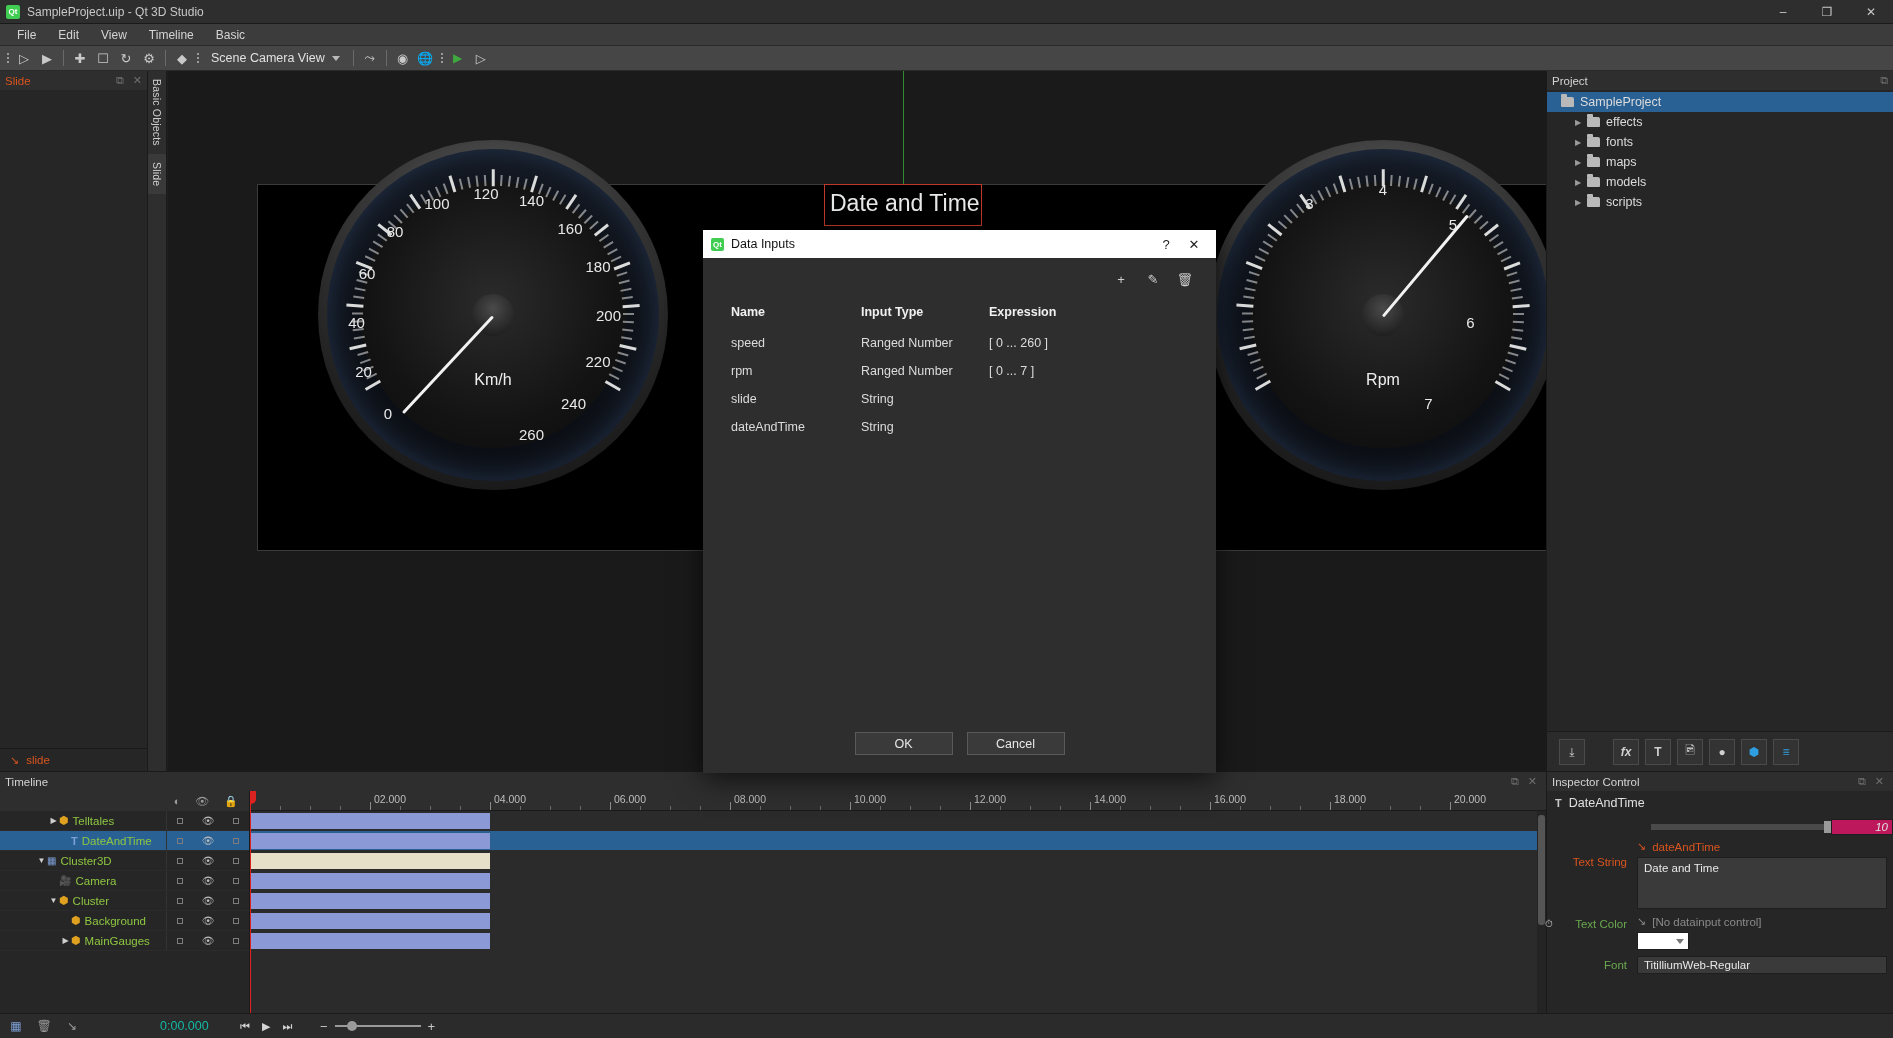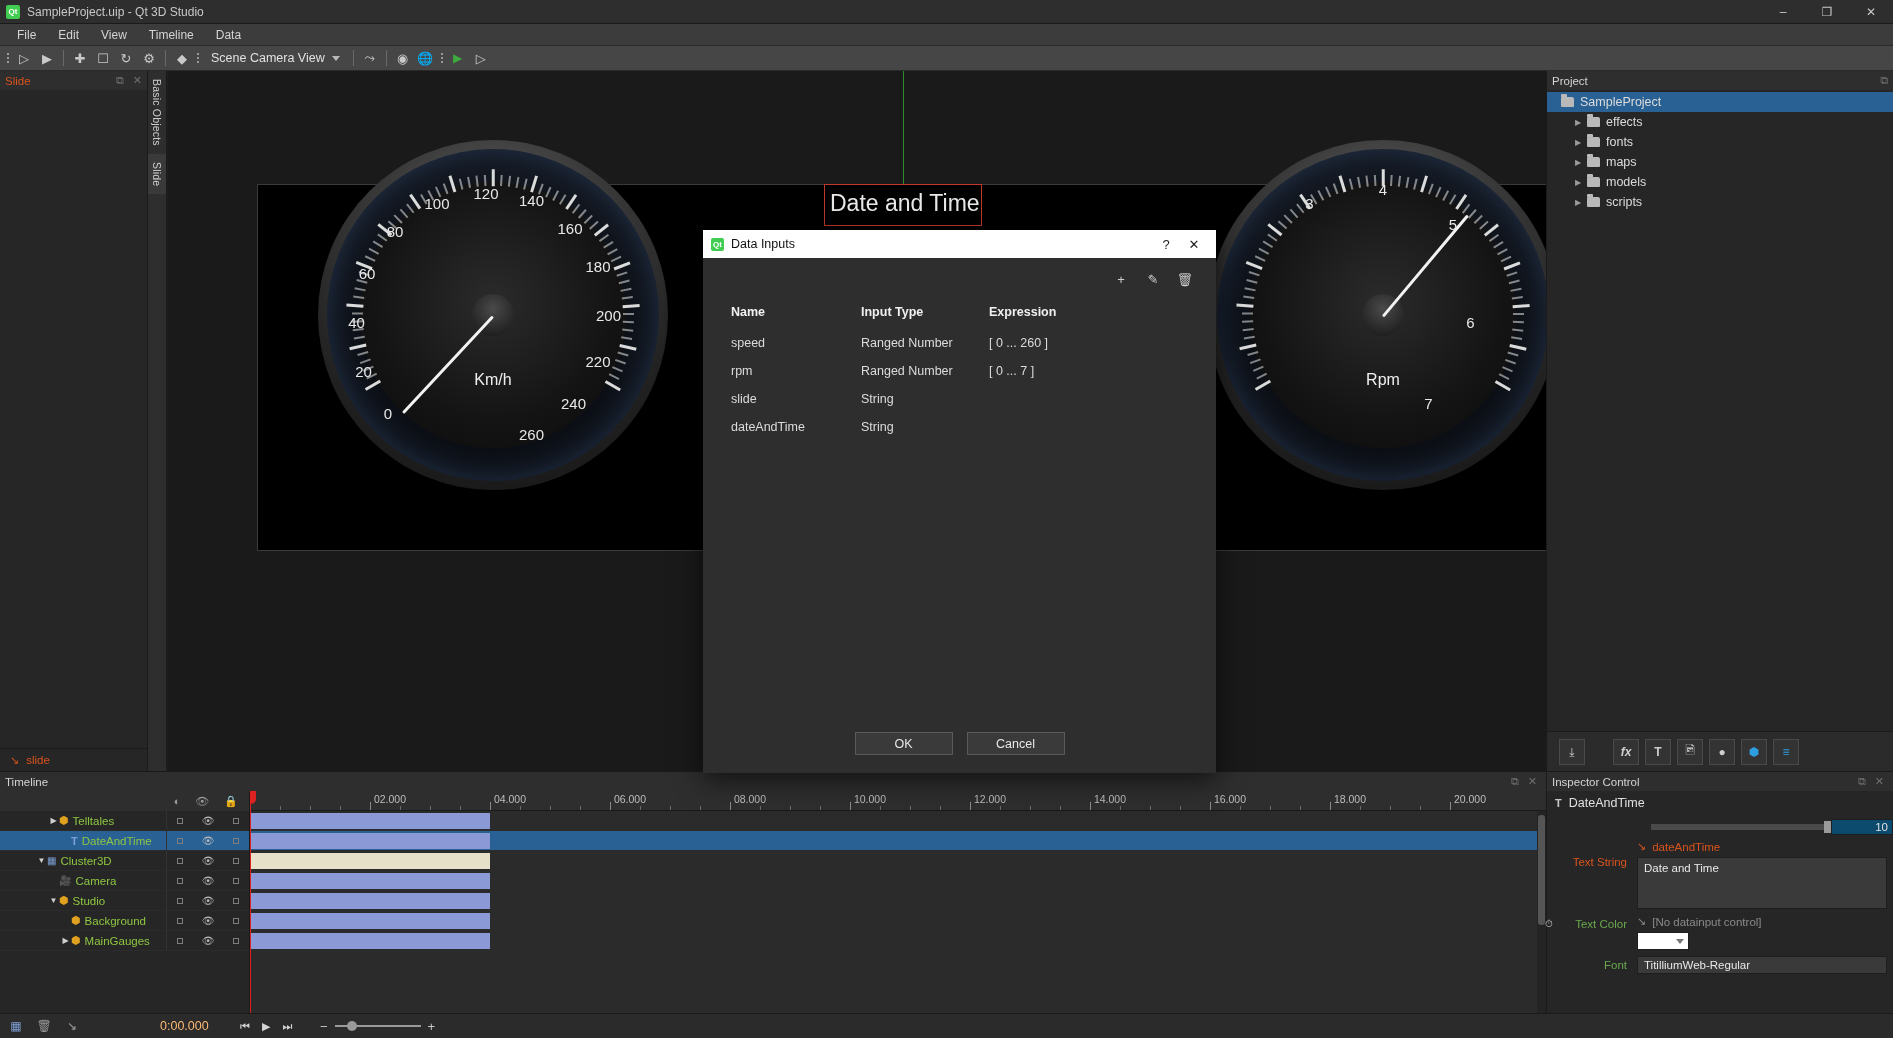--- a/index.html
+++ b/index.html
@@ -160,38 +160,38 @@
   .insp-obj { height:24px; display:flex; align-items:center; gap:7px; padding-left:8px;
     font-size:12.5px; color:#e0e0e0; }
   .insp-row { display:flex; align-items:flex-start; font-size:11.5px; padding:3px 0; }
   .insp-lbl { width:90px; text-align:right; padding-right:10px; padding-top:3px; }
   .insp-lbl.orange { color:#d9541e;margin-top:13px; }
   .insp-lbl.green  { color:#6aa84f; }
   .insp-val { flex:1; padding-right:6px; }
   .slider-row { display:flex; align-items:center; gap:0; padding:4px 0 2px 0; }
   .sl-track { flex:1; height:6px; background:#4a4a4a; margin-left:104px; position:relative; }
   .sl-knob { position:absolute; right:0; top:-3px; width:7px; height:12px; background:#9a9a9a; }
-  .sl-num { width:62px; background:#0c4a6e; border:1px solid #1e1e1e; color:#e0e0e0;
-    font-size:11.5px; text-align:right; padding:1px 4px; }
+  .sl-num { width:62px; background:#be185d; border:1px solid #1e1e1e; color:#e0e0e0;
+    font-size:11.5px; text-align:right; padding:1px 4px;font-style:italic; }
   .ta { background:#3a3a3a; border:1px solid #1e1e1e; color:#e8e8e8; font-size:11.5px;
     padding:4px 6px; height:52px; }
   .dinp { color:#d9541e; font-size:11.5px; }
   .dinp.none { color:#8a8a8a; }
   .colorbox { width:52px; height:18px; background:#fff; border:1px solid #1e1e1e;
     display:flex; align-items:center; justify-content:flex-end; padding-right:4px; }
   .font-field { background:#3a3a3a; border:1px solid #1e1e1e; color:#e8e8e8;
     font-size:11.5px; padding:2px 6px; }
   .clock-ico { color:#c9c9c9; font-size:10px; margin-right:3px; }
 
   
   .statusbar { position:absolute; left:0; right:0; bottom:0; height:25px; background:#2b2b2b;
     border-top:1px solid #1a1a1a; display:flex; align-items:center; padding:0 8px; gap:12px; }
   .sb-ico { width:16px; height:16px; display:flex; align-items:center; justify-content:center;
     color:#9a9a9a; font-size:12px; }
-  .time-disp { position:absolute; left:160px; font-size:12.5px; color:#fdba74; }
+  .time-disp { position:absolute; left:160px; font-size:12.5px; color:#14b8a6; }
   .play-grp { position:absolute; left:240px; display:flex; align-items:center; gap:12px;
     color:#d4d4d4; font-size:11px; }
   .zoom-grp { position:absolute; left:320px; display:flex; align-items:center; gap:7px;
     color:#c9c9c9; font-size:13px; }
   .zt { width:86px; height:2px; background:#9a9a9a; position:relative; }
   .zk { position:absolute; left:12px; top:-4px; width:10px; height:10px; border-radius:50%; background:#9a9a9a; }
 
   
   .dlg-shadow { position:absolute; left:703px; top:230px; width:513px; height:543px;
     background:#2b2b2b; box-shadow:0 6px 26px rgba(0,0,0,.65); z-index:50; }
@@ -230,21 +230,21 @@
       <div class="win-btn">❐</div>
       <div class="win-btn close">✕</div>
     </div>
   </div>
 
   <div class="menubar">
     <div class="menu-item">File</div>
     <div class="menu-item">Edit</div>
     <div class="menu-item">View</div>
     <div class="menu-item">Timeline</div>
-    <div class="menu-item">Data</div>
+    <div class="menu-item">Basic</div>
   </div>
 
   <div class="toolbar">
     <div class="tb-dots">
         <i></i>
         <i></i>
         <i></i>
       </div>
     <div class="tb">▷</div>
     <div class="tb">▶</div>
@@ -595,21 +595,21 @@
               <span class="sq"></span>
               <span>👁</span>
               <span class="sq"></span>
             </span>
         </div>
 
         <div class="tlrow">
           <span style="width:48px"></span>
             <span class="tl-arrow">▼</span>
           <span class="ico3d">⬢</span>
-          <span class="nm">Studio</span>
+          <span class="nm">Cluster</span>
           <span class="eyes">
               <span class="sq"></span>
               <span>👁</span>
               <span class="sq"></span>
             </span>
         </div>
 
         <div class="tlrow">
           <span style="width:60px"></span>
             <span class="tl-arrow"></span>

